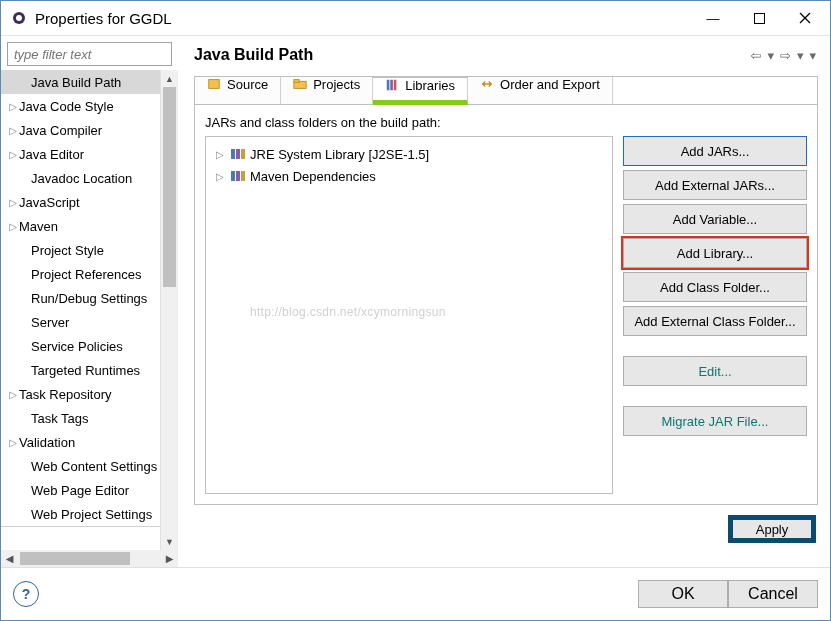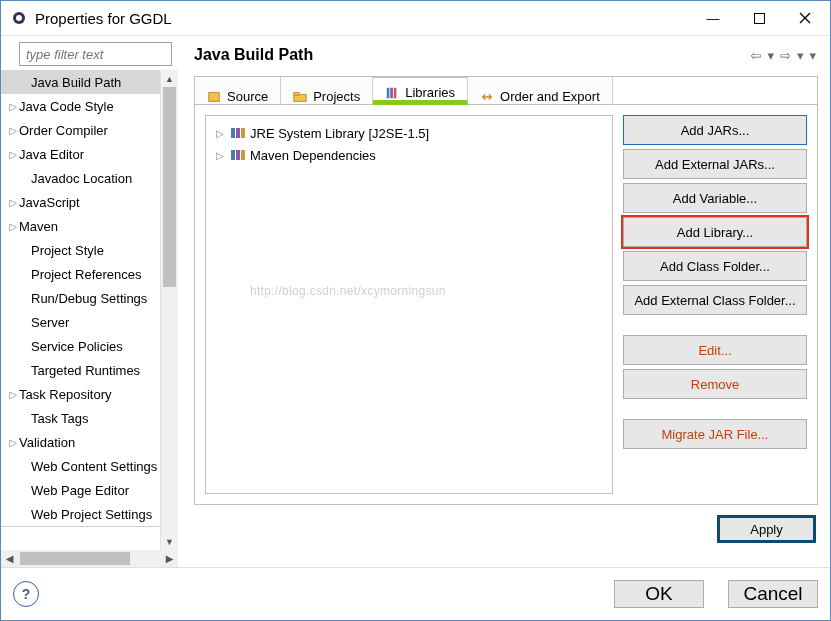--- a/index.html
+++ b/index.html
@@ -3,21 +3,21 @@
 <meta charset="utf-8">
 <style>
 html,body{margin:0;padding:0;font-family:"Segoe UI",Tahoma,sans-serif;font-size:13px;color:#000;background:#fff}
 .window{width:831px;height:621px;border:1px solid #5a8bb8;box-sizing:border-box;display:flex;flex-direction:column;background:#fff}
 .titlebar{height:34px;display:flex;align-items:center;padding:0 2px 0 10px;border-bottom:1px solid #e5e5e5}
 .titlebar .icon{width:16px;height:16px;margin-right:8px}
 .titlebar .title{flex:1;font-size:15px;color:#000}
 .winbtn{width:46px;height:32px;display:flex;align-items:center;justify-content:center;color:#000}
 .body{flex:1;display:flex;min-height:0}
 .sidebar{width:177px;display:flex;flex-direction:column;border-right:0 solid #ccc}
-.filter{margin:6px 6px 4px 18px}
+.filter{margin:6px 6px 4px 6px}
 .filter input{width:100%;height:24px;box-sizing:border-box;border:1px solid #a0a0a0;padding:2px 6px;font-size:13px;color:#555;font-style:italic}
 .tree{flex:1;position:relative;display:flex;min-height:0}
 .tree-items{flex:1;overflow:hidden;padding:0}
 .tree-row{display:flex;align-items:center;height:24px;padding-left:6px}
 .tree-row .tw{width:12px;text-align:center;color:#888;font-size:10px}
 .tree-row.indent{padding-left:18px}
 .tree-row.sel{background:#d8d8d8}
 .tree-items .last{border-bottom:1px solid #d0d0d0}
 .vscroll{width:17px;background:#f0f0f0;border-left:1px solid #e0e0e0;display:flex;flex-direction:column}
 .vscroll .arr{height:17px;display:flex;align-items:center;justify-content:center;color:#555;font-size:9px}
@@ -25,44 +25,44 @@
 .vscroll .track-gap{flex:1}
 .hscroll{height:17px;background:#f0f0f0;display:flex;align-items:center}
 .hscroll .arr{width:17px;text-align:center;color:#555;font-size:10px}
 .hscroll .thumb{width:110px;height:13px;margin:0 2px;background:#c0c0c0}
 .main{flex:1;display:flex;flex-direction:column;padding:10px 12px 0 16px;min-width:0}
 .main-header{display:flex;align-items:center}
 .main-title{font-size:16px;font-weight:bold;flex:1}
 .navicons{display:flex;align-items:center;gap:2px;color:#6a6a6a}
 .navicons span{padding:0 2px}
 .tabs{margin-top:12px;border:1px solid #bfbfbf;border-bottom:none;display:flex;height:28px;align-items:stretch;background:#fff}
-.tab{display:flex;align-items:flex-end;gap:6px;padding:0 12px;border-right:1px solid #d0d0d0;border-bottom:1px solid #bfbfbf;background:#fcfcfc}
+.tab{display:flex;align-items:flex-start;gap:6px;padding:0 12px;border-right:1px solid #d0d0d0;border-bottom:1px solid #bfbfbf;background:#fcfcfc}
 .tab.active{background:#fff;border-bottom:5px solid #84cc16;border-top:1px solid #bfbfbf}
 .tab .ticon{width:14px;height:14px}
 .tabs-fill{flex:1;border-bottom:1px solid #bfbfbf}
 .tabpane{border:1px solid #bfbfbf;border-top:none;padding:10px 10px 10px 10px;display:flex;flex-direction:column;min-height:0;height:400px;box-sizing:border-box}
 .desc{margin-bottom:6px}
 .pane-body{flex:1;display:flex;gap:10px;min-height:0}
 .libtree{flex:1;border:1px solid #bfbfbf;padding:6px 4px;background:#fff;position:relative}
 .librow{display:flex;align-items:center;height:22px;padding-left:6px;gap:4px}
 .librow .tw{width:10px;color:#888;font-size:10px}
 .libicon{width:16px;height:12px}
 .btns{width:184px;display:flex;flex-direction:column;gap:4px}
 .btns button{height:30px;border:1px solid #adadad;background:#e7e7e7;font-family:inherit;font-size:13px;color:#000;padding:0 6px;white-space:nowrap;overflow:hidden}
-.btns button:disabled{color:#c2410c}
+.btns button:disabled{color:#0f766e}
 .btns .sel-blue{outline:1px solid #1a6fc4;outline-offset:-1px}
 .btns .sel-red{outline:2px solid #e03020;outline-offset:0}
 .btns .gap{height:12px}
 .watermark{position:absolute;left:44px;top:168px;color:#d0d0d0;font-size:12px;letter-spacing:0.3px;pointer-events:none;white-space:nowrap}
 .apply-row{display:flex;justify-content:flex-end;padding:10px 2px 8px 0}
-.apply-row button{width:99px;height:28px;border:3px solid #0c4a6e;background:#e7e7e7;font-family:inherit;font-size:13px}
+.apply-row button{width:88px;height:28px;border:5px solid #0c4a6e;background:#e7e7e7;font-family:inherit;font-size:13px}
 .footer{border-top:1px solid #e0e0e0;height:52px;display:flex;align-items:center;padding:0 12px}
 .footer .help{width:24px;height:24px;border:1.5px solid #2965a0;border-radius:50%;display:flex;align-items:center;justify-content:center;color:#2965a0;font-weight:bold;font-size:14px}
 .footer .spacer{flex:1}
-.footer button{width:90px;height:28px;margin-left:24px;border:1px solid #adadad;background:#e7e7e7;font-family:inherit;font-size:19px}
+.footer button{width:90px;height:28px;margin-left:0;border:1px solid #adadad;background:#e7e7e7;font-family:inherit;font-size:16px}
 </style>
 </head>
 <body>
 
 <div class="window">
   <div class="titlebar">
     <svg class="icon" viewBox="0 0 16 16">
         <circle cx="8" cy="8" r="6" fill="#3b2e58"></circle>
         <circle cx="8" cy="8" r="3" fill="#fff"></circle>
       </svg>
@@ -91,21 +91,21 @@
             <div class="tree-row indent sel">
               <span class="tw"></span>
               <span>Java Build Path</span>
             </div>
             <div class="tree-row">
               <span class="tw">▷</span>
               <span>Java Code Style</span>
             </div>
             <div class="tree-row">
               <span class="tw">▷</span>
-              <span>Order Compiler</span>
+              <span>Java Compiler</span>
             </div>
             <div class="tree-row">
               <span class="tw">▷</span>
               <span>Java Editor</span>
             </div>
             <div class="tree-row indent">
               <span class="tw"></span>
               <span>Javadoc Location</span>
             </div>
             <div class="tree-row">
@@ -217,20 +217,21 @@
           <div class="tab">
             <svg viewBox="0 0 16 16" class="ticon">
               <path d="M3 8h10M10 5l3 3-3 3M6 11l-3-3 3-3" fill="none" stroke="#c78a1a" stroke-width="1.5"></path>
             </svg>
             <span>Order and Export</span>
           </div>
           <div class="tabs-fill"></div>
         </div>
 
       <div class="tabpane">
+        <div class="desc">JARs and class folders on the build path:</div>
         <div class="pane-body">
           <div class="libtree">
             <div id="libs">
                 <div class="librow">
                   <span class="tw">▷</span>
                   <svg viewBox="0 0 16 12" class="libicon">
                     <rect x="1" y="1" width="4" height="10" fill="#4a7ab5"></rect>
                     <rect x="6" y="1" width="4" height="10" fill="#8a5aa5"></rect>
                     <rect x="11" y="1" width="4" height="10" fill="#c5a03a"></rect>
                   </svg>
@@ -250,21 +251,20 @@
           </div>
           <div class="btns" id="btns">
               <button class="sel-blue">Add JARs...</button>
               <button>Add External JARs...</button>
               <button>Add Variable...</button>
               <button class="sel-red">Add Library...</button>
               <button>Add Class Folder...</button>
               <button>Add External Class Folder...</button>
               <div class="gap"></div>
               <button disabled="">Edit...</button>
-              <button disabled="">Remove</button>
               <div class="gap"></div>
               <button disabled="">Migrate JAR File...</button>
             </div>
         </div>
       </div>
 
       <div class="apply-row">
         <button>Apply</button>
       </div>
     </div>

